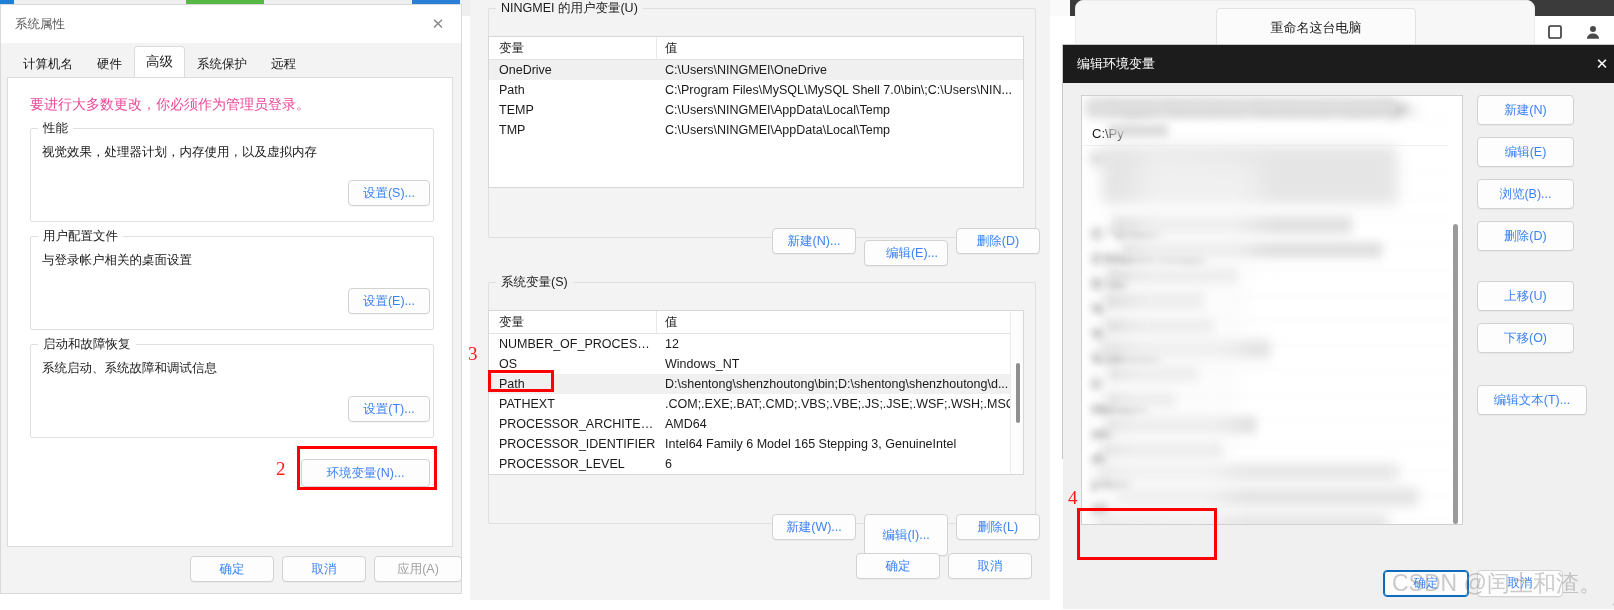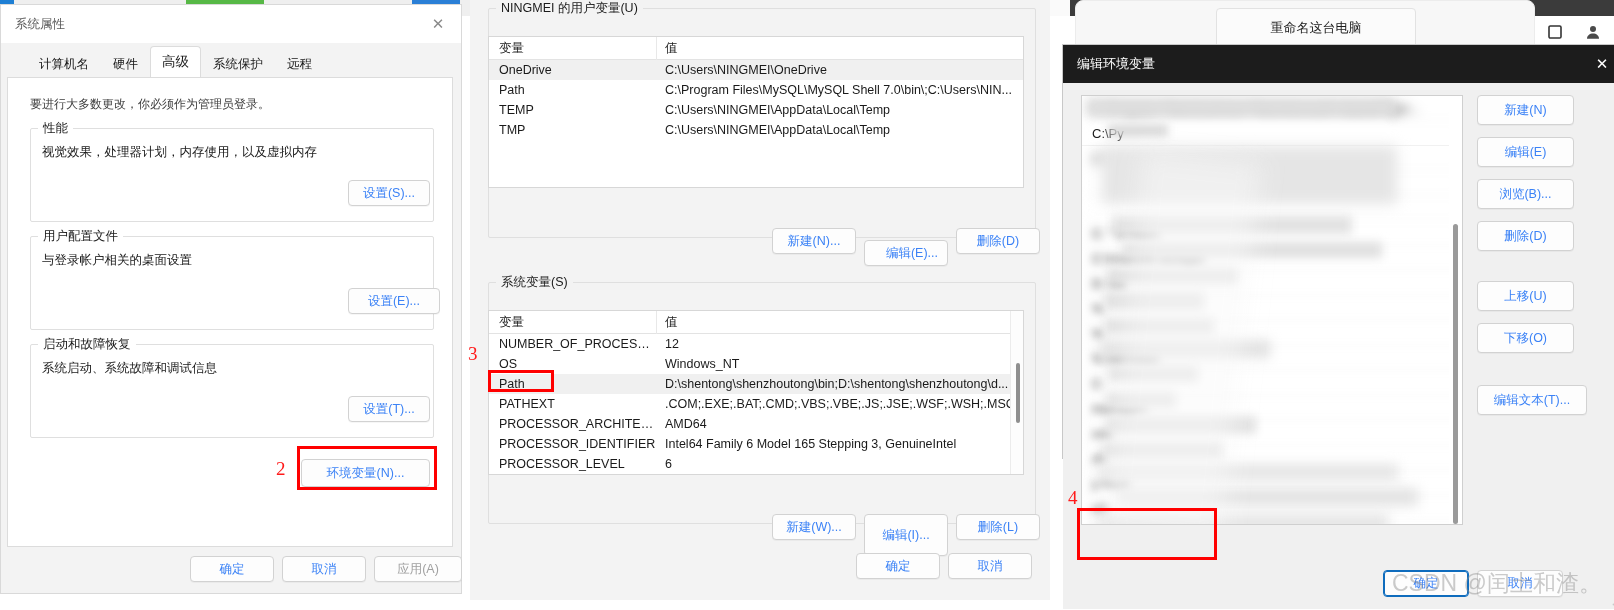--- a/index.html
+++ b/index.html
@@ -79,36 +79,36 @@
 
   .grpbox { position:absolute; border:1px solid #dfdfdf; border-radius:2px; }
   .grplabel {
     position:absolute; background:#f3f3f3; padding:0 5px;
     font-size:12.5px; color:#1a1a1a; white-space:nowrap;
   }
 
   
   #sysprops { left:0px; top:4px; width:462px; height:590px; border:1px solid #d9d9d9; }
   #sysprops .body { position:absolute; left:0; top:38px; width:460px; height:550px; background:#f3f3f3; }
-  .tabstrip { position:absolute; left:26px; top:3px; height:32px; display:flex; align-items:flex-end; }
+  .tabstrip { position:absolute; left:10px; top:3px; height:32px; display:flex; align-items:flex-end; }
   .tab {
     height:29px; padding:0 11px; font-size:12.5px; color:#171717;
     display:flex; align-items:center;
     border:1px solid transparent; border-bottom:none;
     background:transparent;
   }
   .tab.active {
     background:#ffffff; border:1px solid #dcdcdc; border-bottom:1px solid #ffffff;
     border-radius:4px 4px 0 0; height:32px; font-size:13.5px;
   }
   .tabpanel {
     position:absolute; left:6px; top:34px; width:446px; height:470px;
     background:#ffffff; border:1px solid #dcdcdc;
   }
-  .sp-note { position:absolute; left:22px; top:18px; font-size:12px; color:#404040; }
+  .sp-note { position:absolute; left:22px; top:18px; font-size:14px; color:#ec4899; }
   .sp-sub { position:absolute; font-size:12.5px; color:#1a1a1a; }
 
   
   #envvars { left:470px; top:-30px; width:580px; height:630px; background:#f3f3f3; }
 
   .vtable {
     position:absolute; background:#ffffff; border:1px solid #d7d7d7; overflow:hidden;
   }
   .vth {
     display:flex; height:23px; border-bottom:1px solid #e3e3e3; background:#ffffff;
@@ -232,21 +232,21 @@
         <div class="sp-note">要进行大多数更改，你必须作为管理员登录。</div>
 
         <div class="grpbox" style="left:22px; top:50px; width:404px; height:94px; background:#ffffff;"></div>
         <div class="grplabel" style="left:30px; top:42px; background:#ffffff;">性能</div>
         <div class="sp-sub" style="left:34px; top:66px;">视觉效果，处理器计划，内存使用，以及虚拟内存</div>
         <div class="wbtn" style="position:absolute; left:340px; top:102px; width:82px; height:26px;">设置(S)...</div>
 
         <div class="grpbox" style="left:22px; top:158px; width:404px; height:94px; background:#ffffff;"></div>
         <div class="grplabel" style="left:30px; top:150px; background:#ffffff;">用户配置文件</div>
         <div class="sp-sub" style="left:34px; top:174px;">与登录帐户相关的桌面设置</div>
-        <div class="wbtn" style="position:absolute; left:340px; top:210px; width:92px; height:26px;">设置(E)...</div>
+        <div class="wbtn" style="position:absolute; left:340px; top:210px; width:82px; height:26px;">设置(E)...</div>
 
         <div class="grpbox" style="left:22px; top:266px; width:404px; height:94px; background:#ffffff;"></div>
         <div class="grplabel" style="left:30px; top:258px; background:#ffffff;">启动和故障恢复</div>
         <div class="sp-sub" style="left:34px; top:282px;">系统启动、系统故障和调试信息</div>
         <div class="wbtn" style="position:absolute; left:340px; top:318px; width:82px; height:26px;">设置(T)...</div>
 
         <div class="wbtn" style="position:absolute; left:293px; top:381px; width:129px; height:28px;">环境变量(N)...</div>
         <div class="redbox" style="left:289px; top:368px; width:140px; height:44px;"></div>
         <div class="rednum" style="left:268px; top:380px;">2</div>
       </div>

